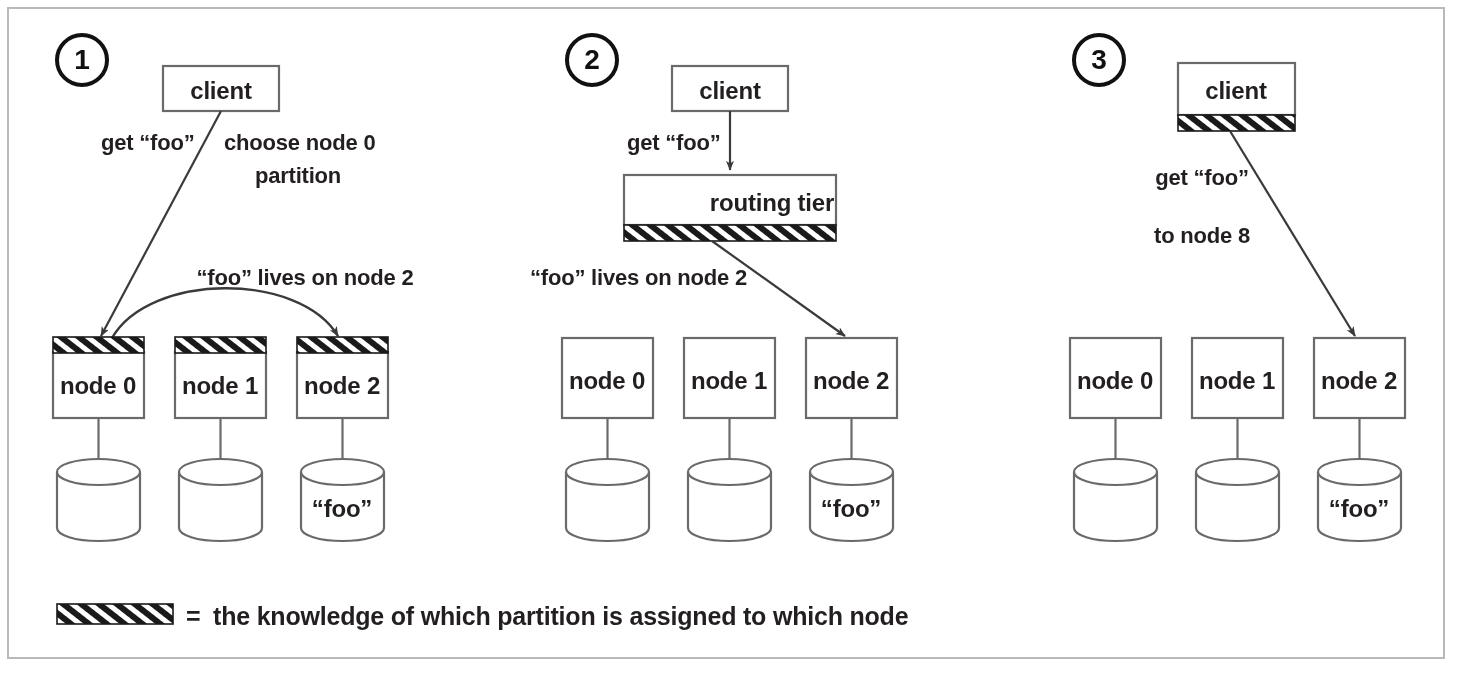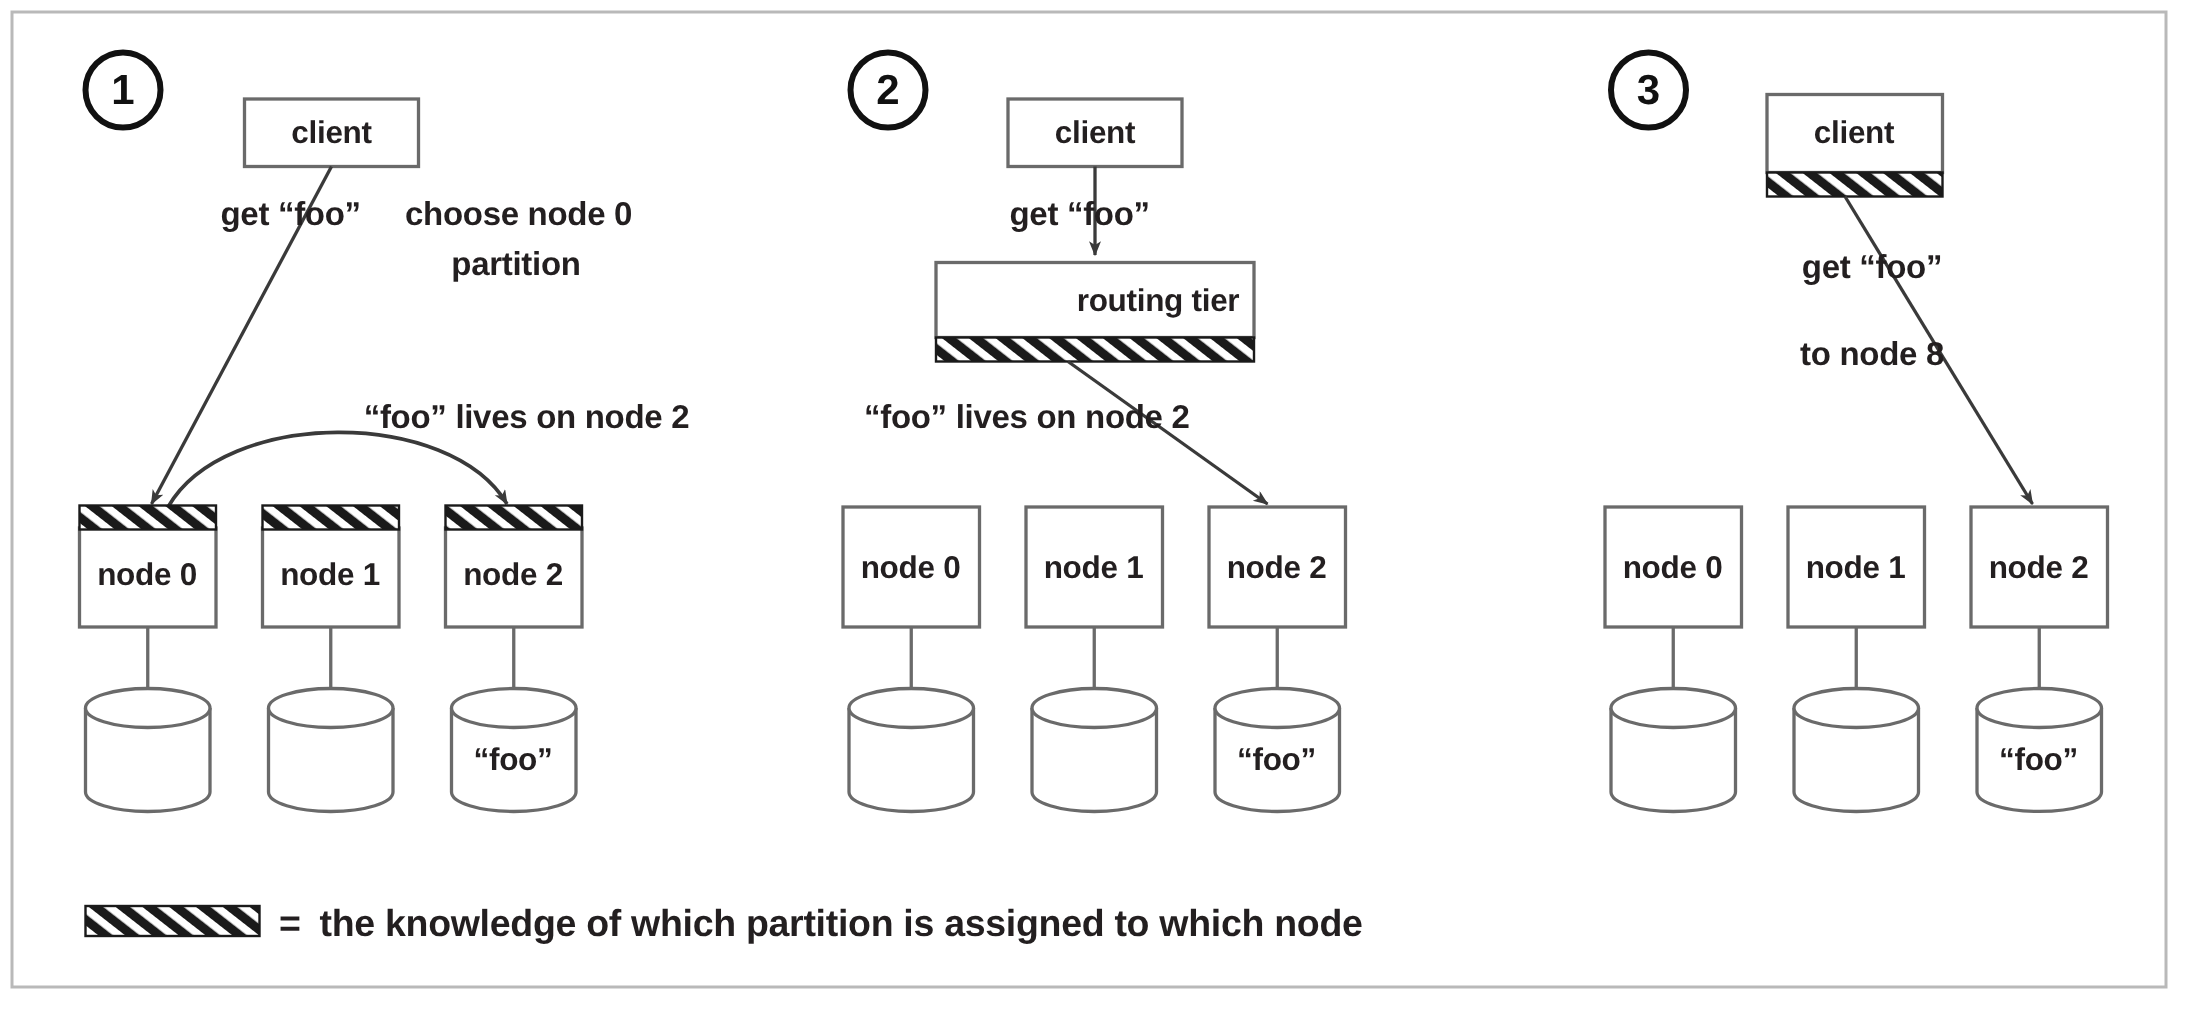--- a/index.html
+++ b/index.html
@@ -32,23 +32,23 @@
     position:absolute;
     white-space:pre;
     line-height:1.22;
     color:#231f20;
     font-weight:600;
     letter-spacing:-0.2px;
   }
   .lbl.c{ text-align:center; transform:translateX(-50%); }
   .lbl.l{ text-align:left; }
   .boxtext{
-    font-size:21px;
-  }
-  .annot{ font-size:22px;margin-left:46px; }
+    font-size:24px;
+  }
+  .annot{ font-size:22px; }
   .legendtext{ font-size:25px; }
   .stepnum{
     position:absolute;
     width:54px;height:54px;
     border:4px solid #111;
     border-radius:50%;
     box-sizing:border-box;
     display:flex;align-items:center;justify-content:center;
     font-size:28px;font-weight:600;color:#111;
     background:#fff;

